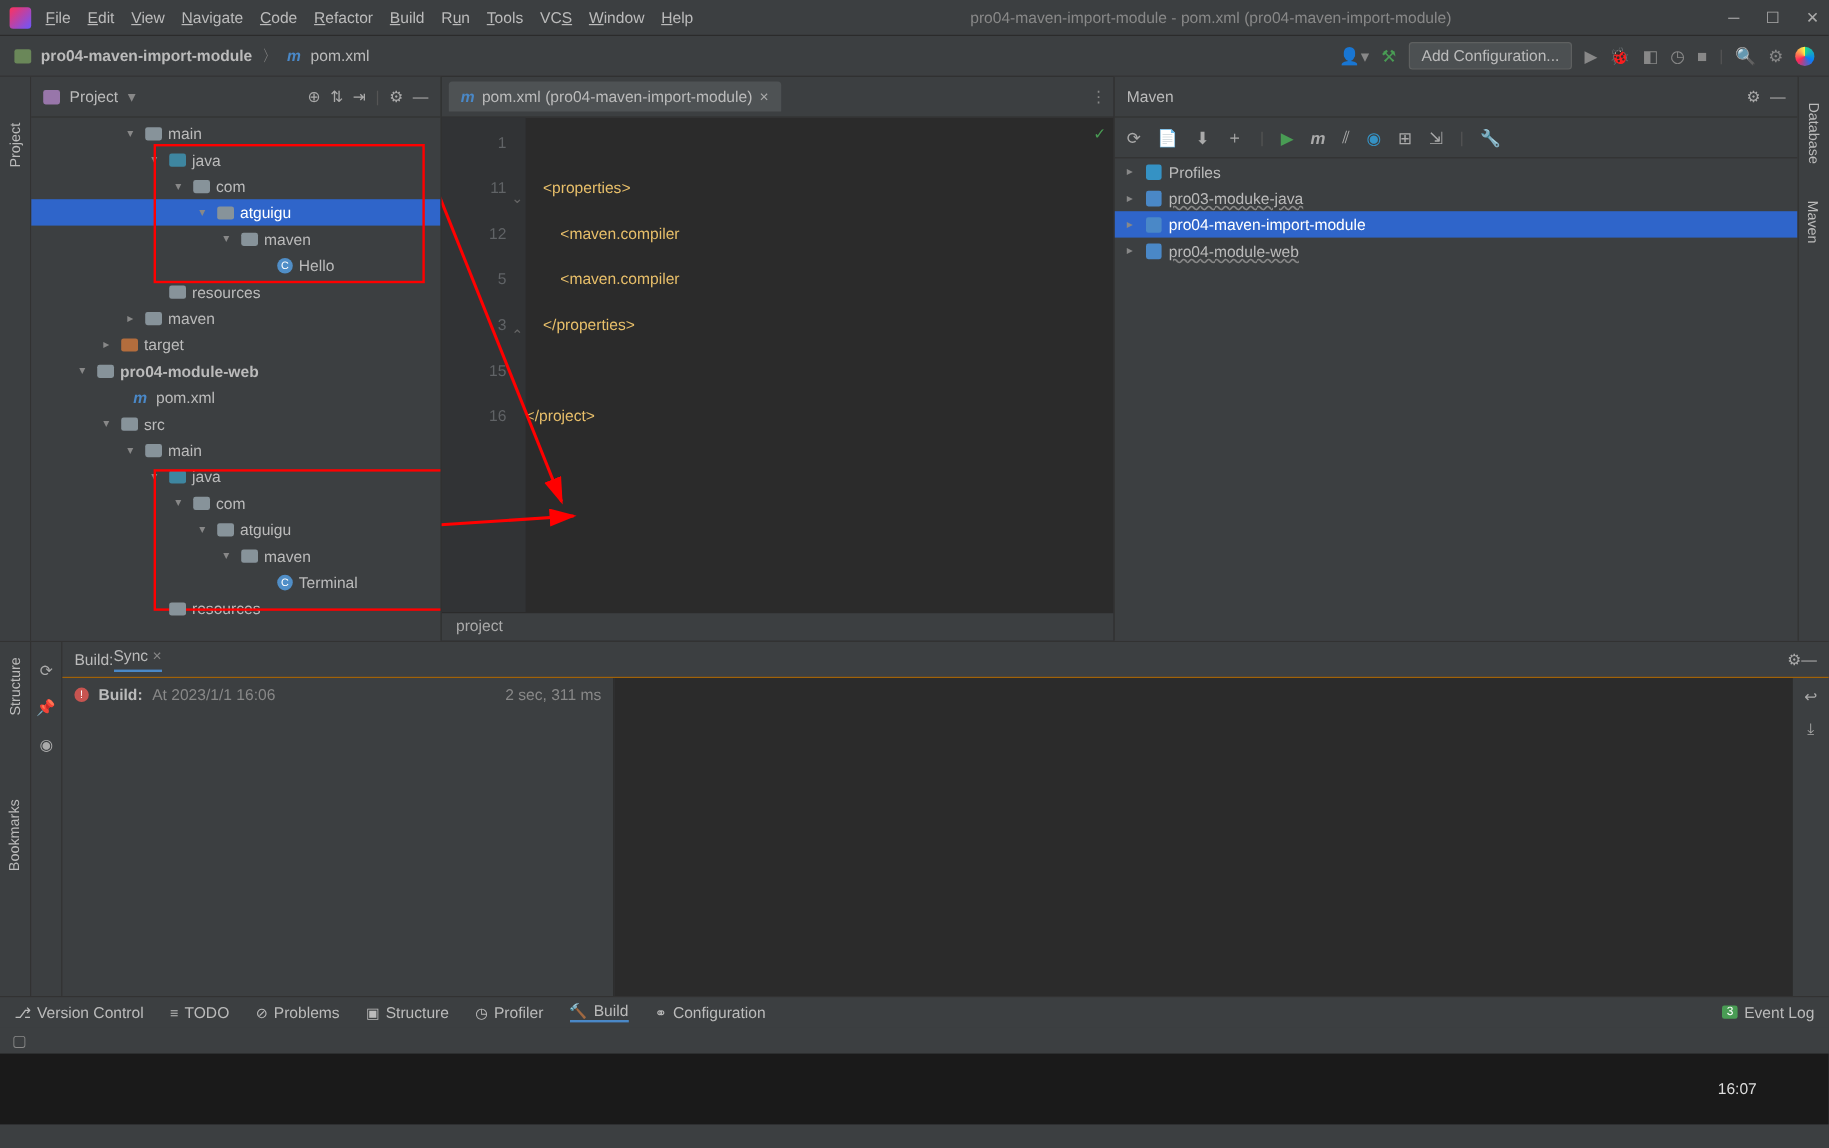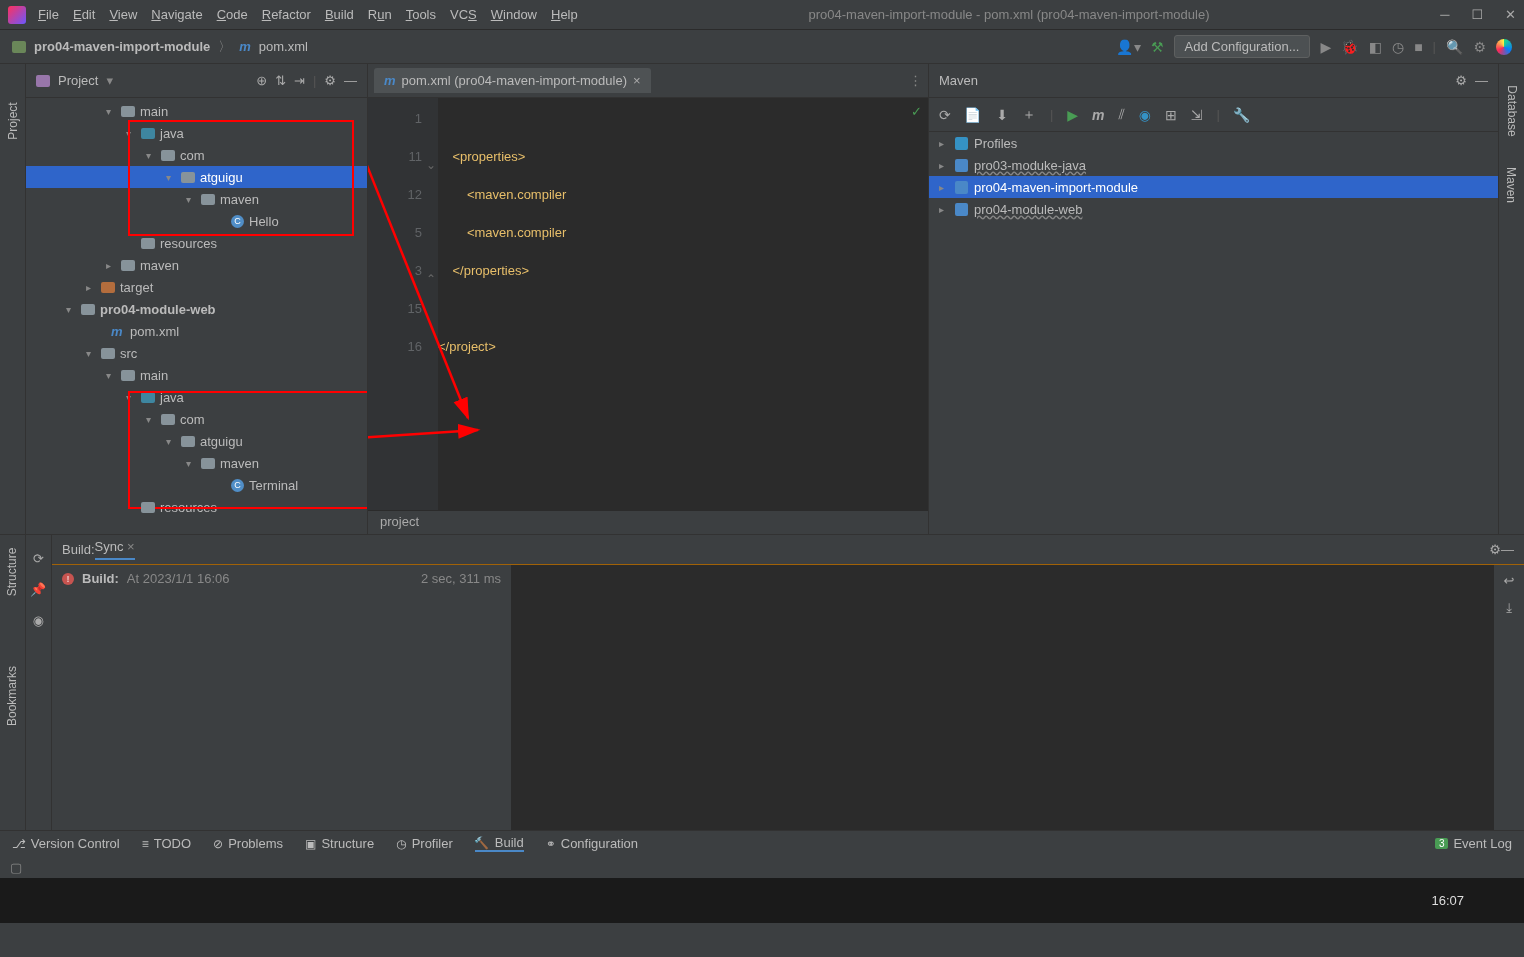--- a/index.html
+++ b/index.html
@@ -69,21 +69,21 @@
 .build-cons { flex: 1; background: #2b2b2b; }
 .build-right { width: 30px; display: flex; flex-direction: column; align-items: center; gap: 12px; padding-top: 8px; color: #aaa; }
 .bottombar { height: 26px; background: #3c3f41; border-top: 1px solid #323232; display: flex; align-items: center; padding: 0 12px; gap: 22px; }
 .bottombar .bi { display: flex; align-items: center; gap: 5px; color: #bbb; font-size: 12px; }
 .bottombar .bi.active { border-bottom: 2px solid #4a88c7; }
 .bottombar .spacer { flex: 1; }
 .badge { background: #499c54; color: #fff; padding: 0 4px; border-radius: 2px; font-size: 10px; }
 .leftbar2 { width: 26px; background: #3c3f41; border-right: 1px solid #323232; display: flex; flex-direction: column; align-items: center; gap: 40px; padding-top: 30px; }
 .leftbar2 .tab { transform: rotate(-90deg); white-space: nowrap; color: #bbb; font-size: 12px; }
 .statusbar { height: 22px; background: #3c3f41; display: flex; align-items: center; padding: 0 10px; }
-.taskbar { height: 45px; background: #1a1a1a; display: flex; align-items: center; justify-content: flex-end; padding-right: 60px; color: #ddd; }
+.taskbar { height: 59px; background: #1a1a1a; display: flex; align-items: center; justify-content: flex-end; padding-right: 60px; color: #ddd; }
 .underline-wavy { text-decoration: underline wavy #888; }
 </style>
 </head>
 <body>
 
 <div class="topbar">
   <div class="logo"></div>
   <div class="menu">
     <span><u>F</u>ile</span>
     <span><u>E</u>dit</span>

